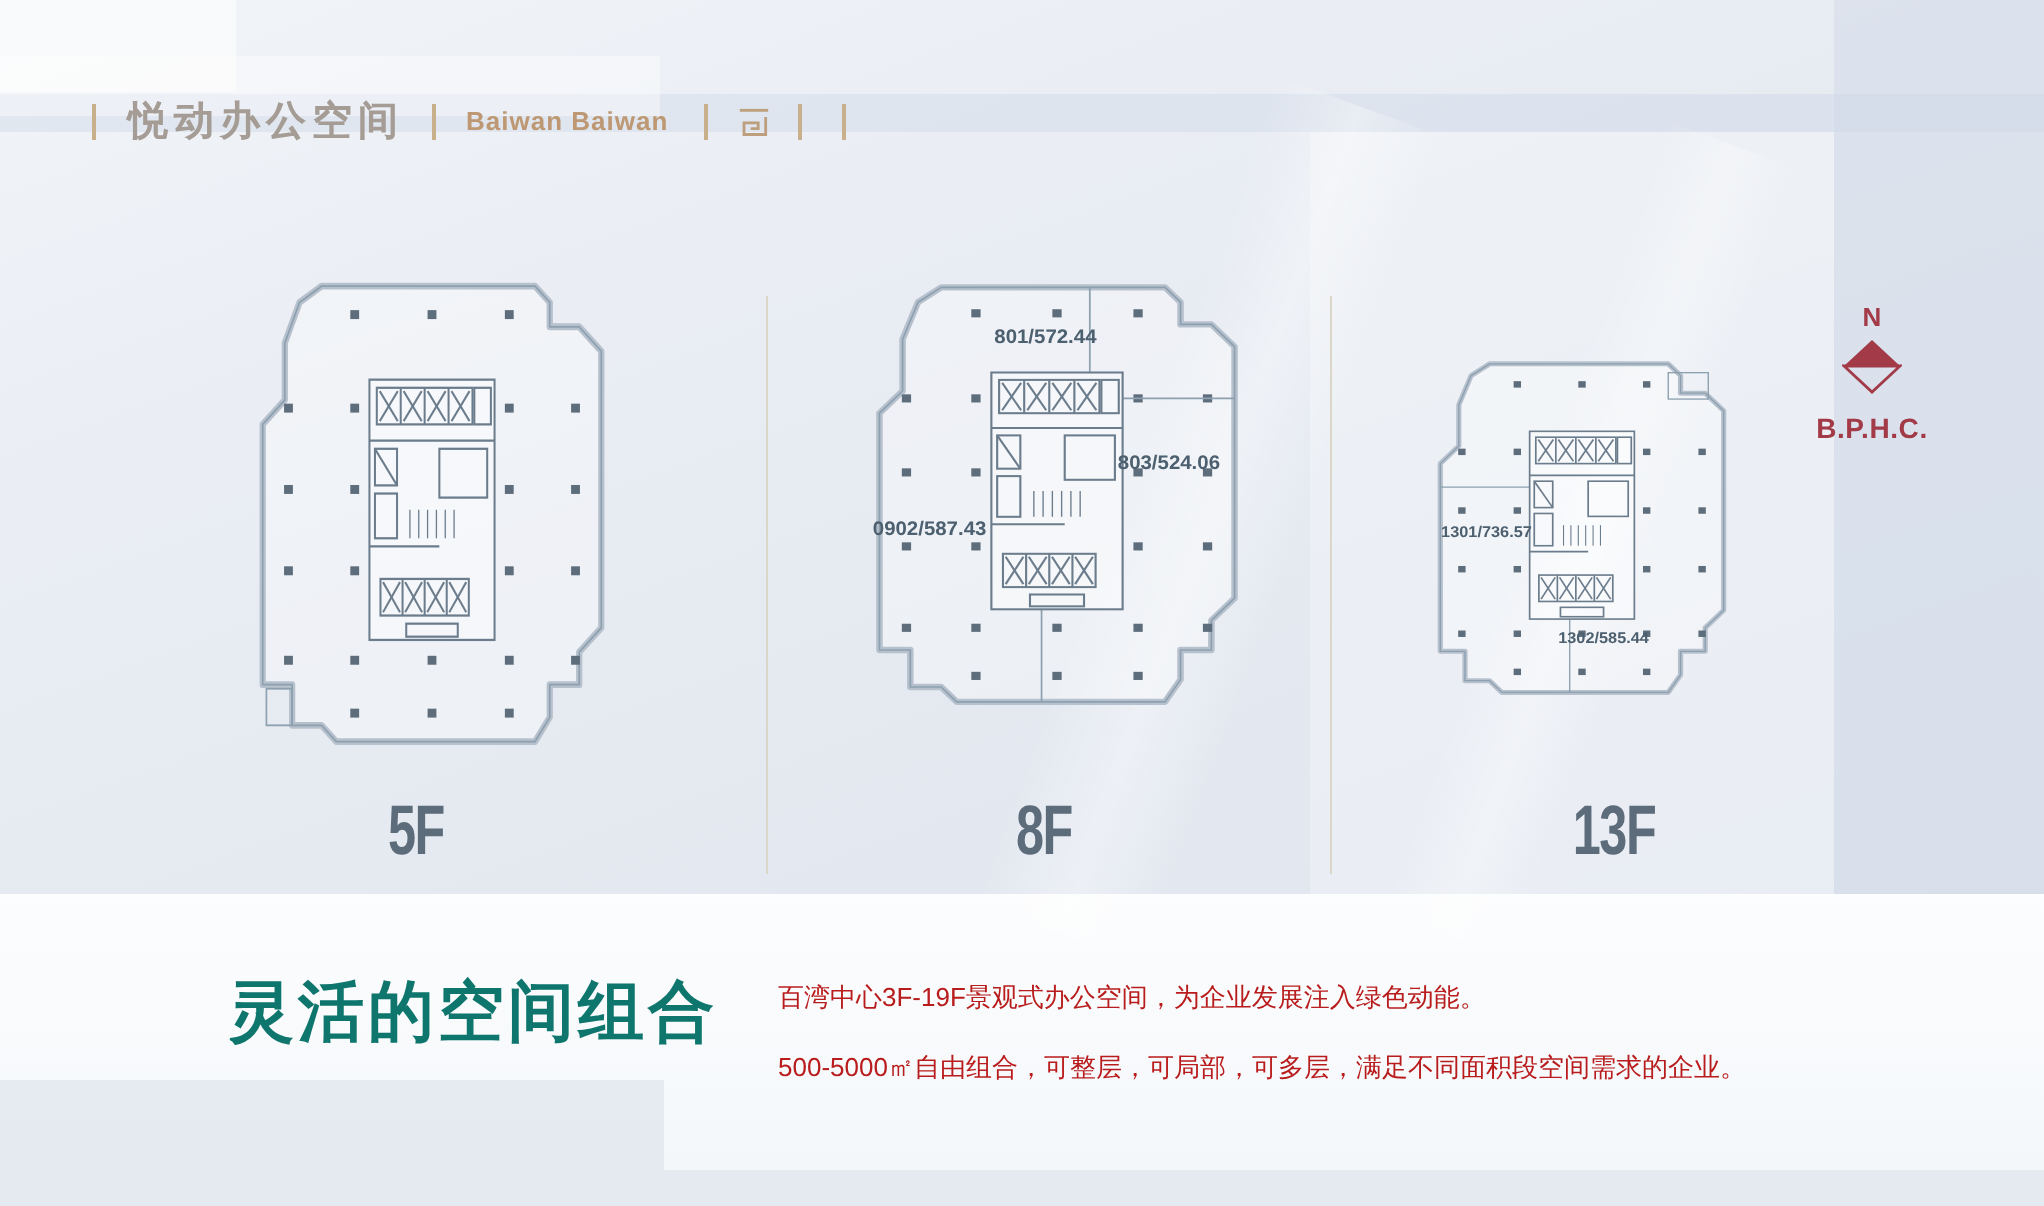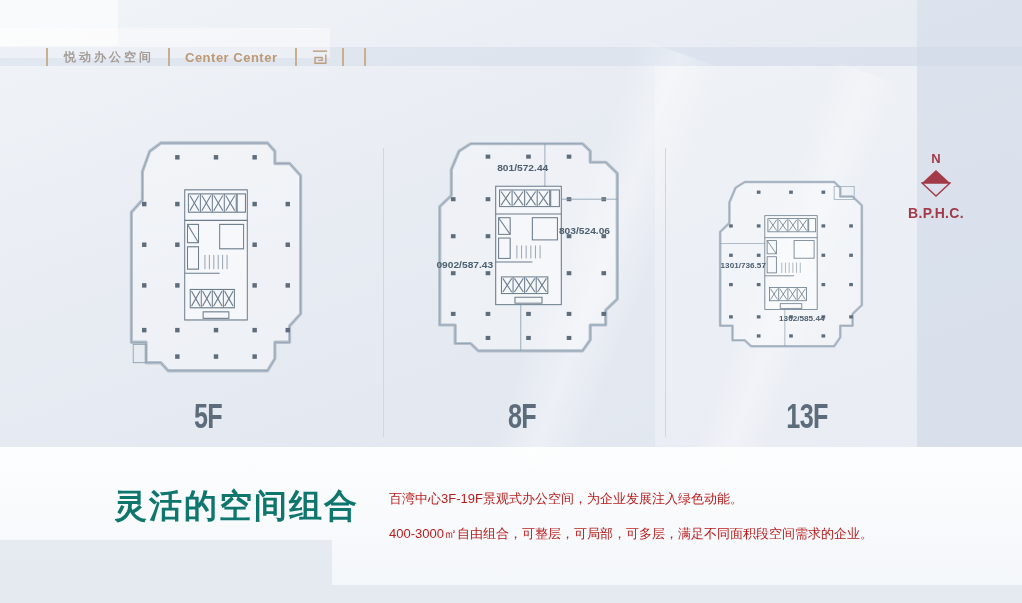--- a/index.html
+++ b/index.html
@@ -18,21 +18,21 @@
   .tex.rdark{left:917px;top:0;width:105px;height:447px;background:rgba(203,213,229,.38)}
   .tex.rlight{left:655px;top:66px;width:262px;height:381px;background:rgba(255,255,255,.28)}
   .tex.blblock{left:0;top:540px;width:332px;height:45px;background:rgba(210,218,229,.45)}
   .tex.streak1{left:560px;top:40px;width:90px;height:440px;transform:rotate(20deg);
     background:linear-gradient(90deg,rgba(255,255,255,0),rgba(255,255,255,.35),rgba(255,255,255,0))}
   .tex.streak2{left:760px;top:60px;width:70px;height:420px;transform:rotate(20deg);
     background:linear-gradient(90deg,rgba(255,255,255,0),rgba(255,255,255,.3),rgba(255,255,255,0))}
 
   .header{position:absolute;left:46px;top:47px;display:flex;align-items:center}
   .vbar{width:2px;height:18px;background:#c9b08c;flex:0 0 auto}
-  .brand-cn{font-size:12px;font-weight:bold;color:#a49c95;letter-spacing:3px;margin:0 14px 0 16px;white-space:nowrap}
+  .brand-cn{font-size:20px;font-weight:bold;color:#a49c95;letter-spacing:3px;margin:0 14px 0 16px;white-space:nowrap}
   .brand-en{font-size:13px;font-weight:bold;color:#bd9873;letter-spacing:.5px;margin:0 18px 0 15px;white-space:nowrap}
   .logo{margin:0 12px 0 13px;display:flex;align-items:center}
   .gap20{margin-left:20px}
 
   .plan-canvas{position:absolute}
   .plan-canvas svg{display:block;width:100%;height:100%}
   .vdivider{position:absolute;width:1px;background:#dbd7c8}
   .vdivider.d1{left:383px;top:148px;height:289px}
   .vdivider.d2{left:665px;top:148px;height:289px}
 
@@ -65,21 +65,21 @@
   <div class="tex rlight"></div>
   <div class="tex blblock"></div>
   <div class="tex streak1"></div>
   <div class="tex streak2"></div>
   <div class="bg-band-bottom"></div>
 
   <header class="header">
     <span class="vbar"></span>
     <span class="brand-cn">悦动办公空间</span>
     <span class="vbar"></span>
-    <span class="brand-en">Center Center</span>
+    <span class="brand-en">Baiwan Baiwan</span>
     <span class="vbar"></span>
     <span class="logo">
       <svg width="20" height="20" viewBox="0 0 24 24" fill="none" stroke="#bd9f7e" stroke-width="1.7">
         <path d="M3.5 5 H20.5"></path>
         <path d="M19 9 V19.5 H6 V12.5 H14.5 V16 H10"></path>
       </svg>
     </span>
     <span class="vbar"></span>
     <span class="vbar gap20"></span>
   </header>
@@ -321,15 +321,15 @@
         <polygon points="15,1 29,14 1,14" fill="#a23a47"></polygon>
         <polygon points="1,14 29,14 15,27" fill="none" stroke="#a23a47" stroke-width="1.4"></polygon>
       </svg>
     </span>
     <span class="compass-caption">B.P.H.C.</span>
   </div>
 
   <div class="intro-title">灵活的空间组合</div>
   <div class="intro-text">
     <span>百湾中心3F-19F景观式办公空间，为企业发展注入绿色动能。</span>
-    <span>400-3000㎡自由组合，可整层，可局部，可多层，满足不同面积段空间需求的企业。</span>
+    <span>500-5000㎡自由组合，可整层，可局部，可多层，满足不同面积段空间需求的企业。</span>
   </div>
 </div>
 
 </body></html>

